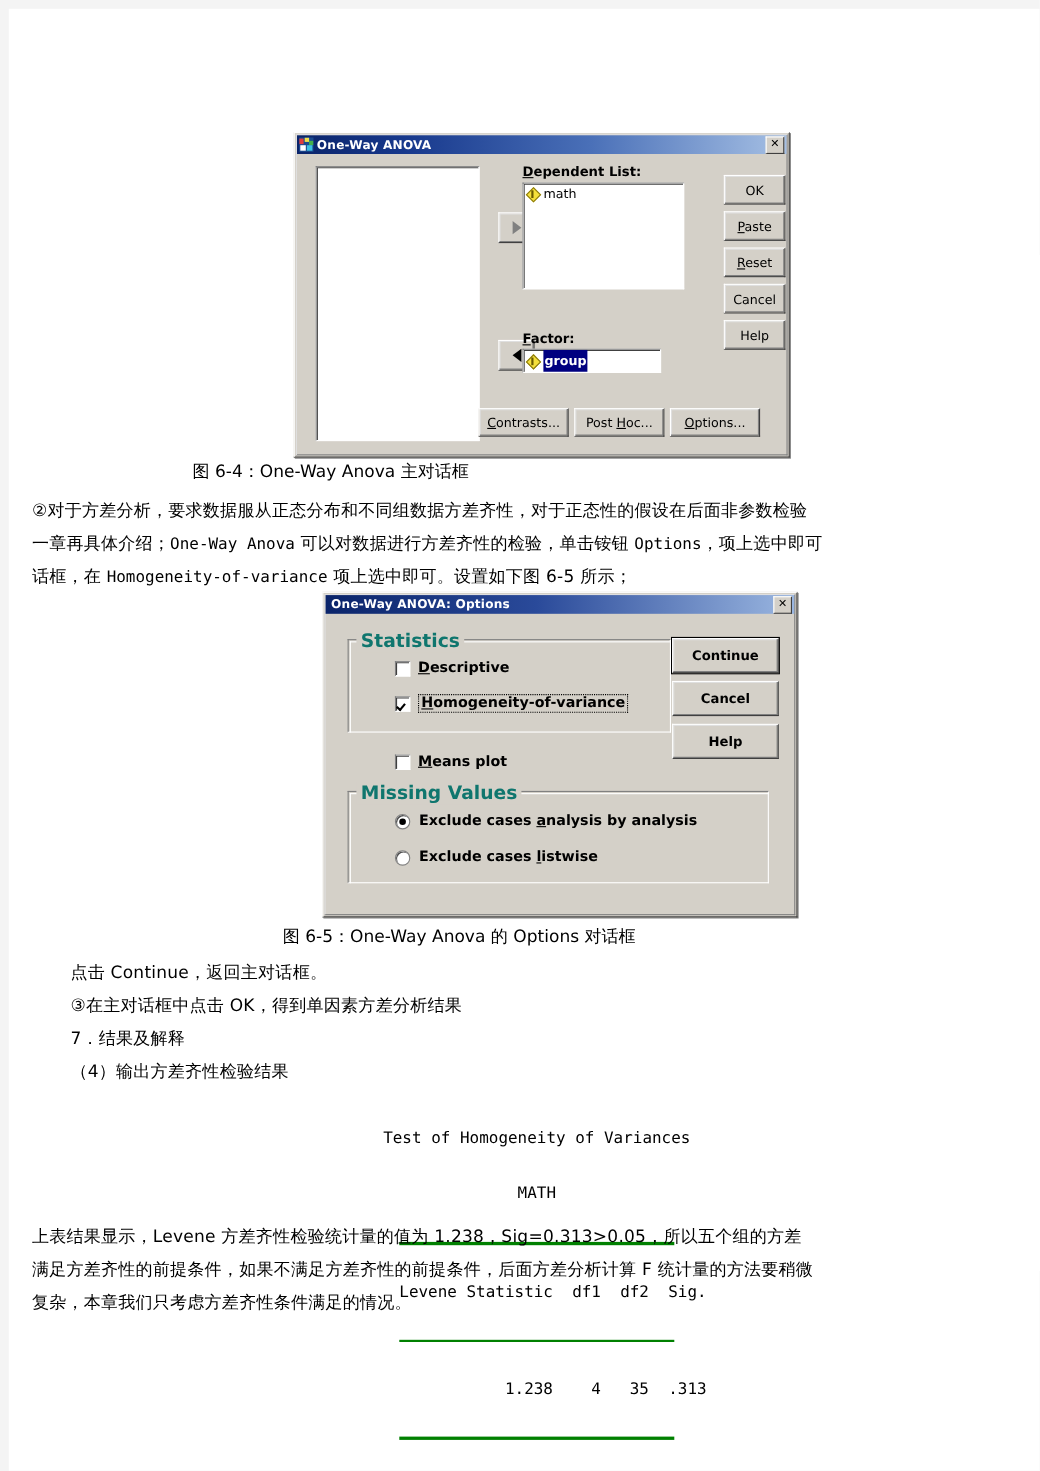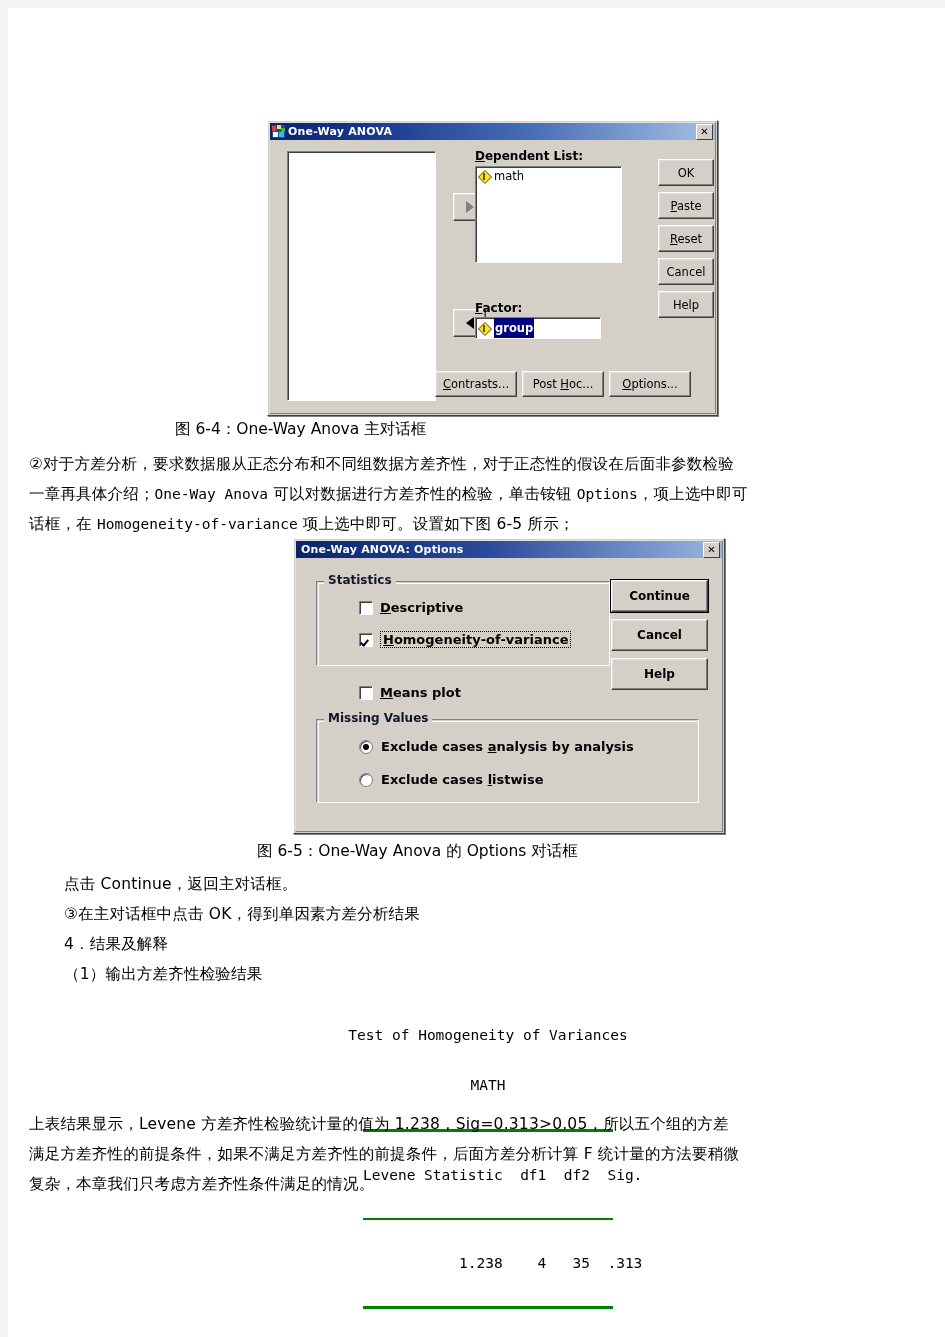--- a/index.html
+++ b/index.html
@@ -257,23 +257,23 @@
     position: absolute;
     left: 1px; top: 1px; right: -1px; bottom: -1px;
     border-top: 1px solid #ffffff;
     border-left: 1px solid #ffffff;
     pointer-events: none;
   }
   .group-title {
     position: absolute;
     background: #d4d0c8;
     padding: 0 4px;
-    font-size: 12px;
+    font-size: 17px;
     font-weight: bold;
-    color: #0f172a;
+    color: #0f766e;
     white-space: nowrap;
     z-index: 2;
     font-family: "DejaVu Sans", sans-serif;
   }
   .check-row {
     position: absolute;
     display: flex;
     align-items: center;
     white-space: nowrap;
     padding-left: 32px;
@@ -482,22 +482,22 @@
       </div>
       <div class="btn bold" style="left:317px; top:119px; width:95px; height:30px;">
         <span>Help</span>
       </div>
     </div>
 
     <div class="caption" style="left:249px; top:833px;">图 6-5：One-Way Anova 的 Options 对话框</div>
 
     <div class="para" style="left:56px; top:861px;">点击 Continue，返回主对话框。</div>
     <div class="para" style="left:56px; top:891px;">③在主对话框中点击 OK，得到单因素方差分析结果</div>
-    <div class="para" style="left:56px; top:921px;">4．结果及解释</div>
-    <div class="para" style="left:56px; top:951px;">（1）输出方差齐性检验结果</div>
+    <div class="para" style="left:56px; top:921px;">7．结果及解释</div>
+    <div class="para" style="left:56px; top:951px;">（4）输出方差齐性检验结果</div>
 
     <div class="spss-table" style="left:300px; top:987px; width:360px;">
       <div class="tbl-title">Test of Homogeneity of Variances</div>
       <div class="tbl-title" style="margin-top:2px;">MATH</div>
       <div class="rule thick" style="margin-top:4px; width:250px; margin-left:55px;"></div>
       <div class="tbl-row" style="margin-top:3px; margin-left:55px;">Levene Statistic  df1  df2  Sig.</div>
       <div class="rule" style="margin-top:3px; width:250px; margin-left:55px;"></div>
       <div class="tbl-row" style="margin-top:3px; margin-left:55px;">           1.238    4   35  .313</div>
       <div class="rule thick" style="margin-top:3px; width:250px; margin-left:55px;"></div>
     </div>

